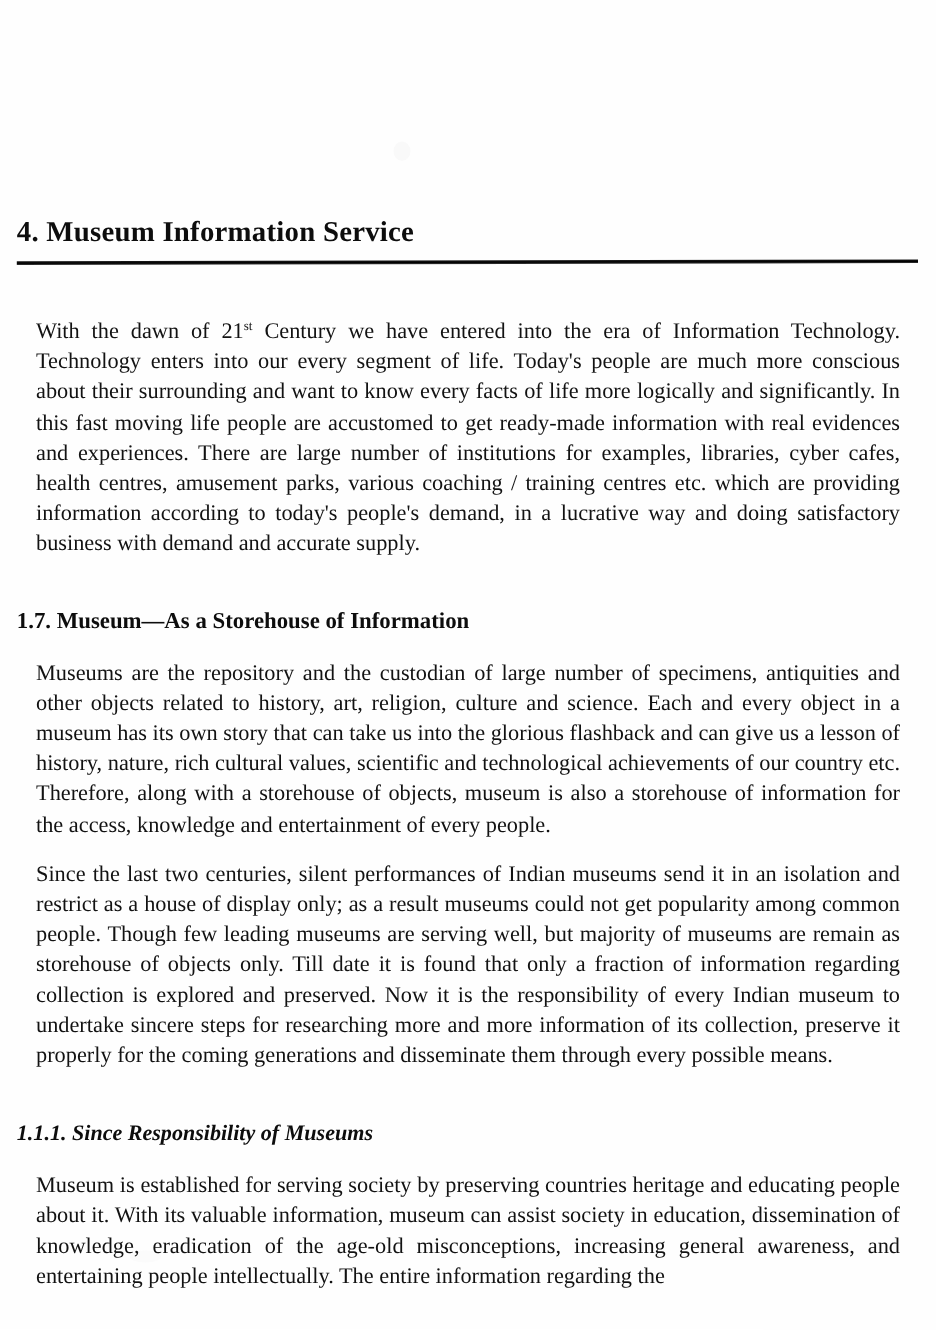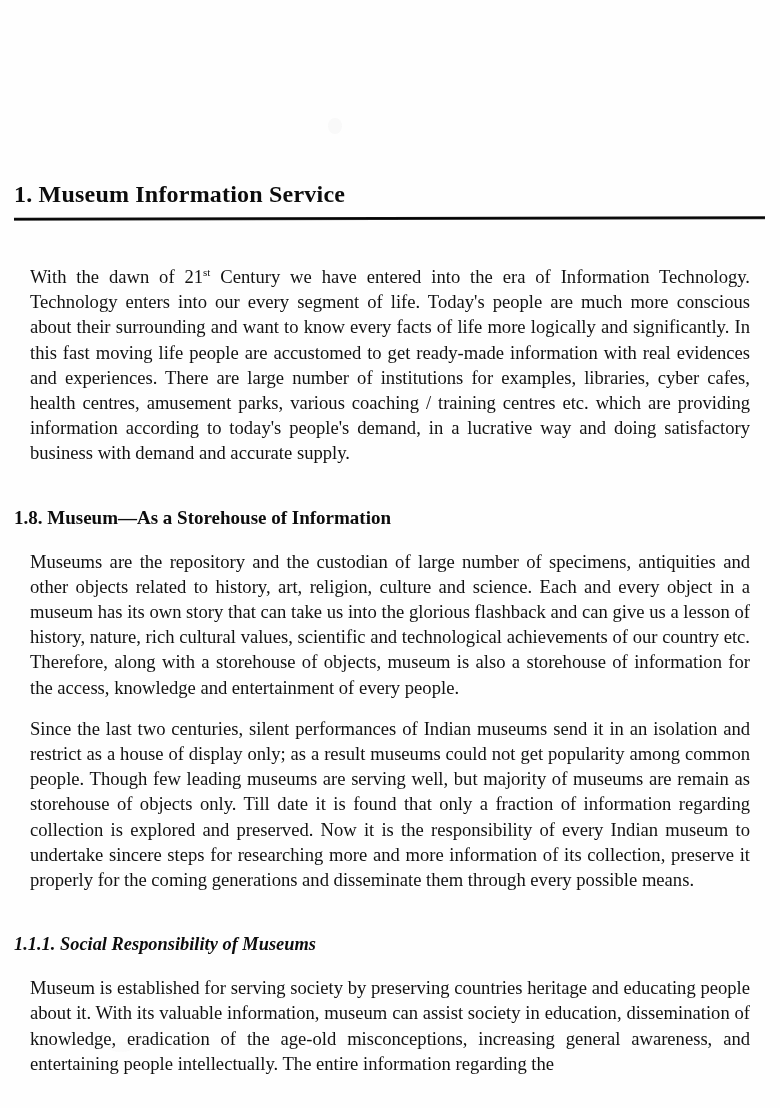--- a/index.html
+++ b/index.html
@@ -107,30 +107,30 @@
 </head>
 <body>
 
 <div class="page">
 
   <div class="scan-blotch blotch-a"></div>
   <div class="scan-blotch blotch-b"></div>
 
   <div class="content">
 
-    <h1 class="chapter-title">1. Museum Information Service</h1>
+    <h1 class="chapter-title">4. Museum Information Service</h1>
 
     <div class="title-rule"></div>
 
     <p class="para gap-intro"><span>With the dawn of 21</span><sup class="ordinal">st</sup><span> Century we have entered into the era of Information Technology. Technology enters into our every segment of life. Today's people are much more conscious about their surrounding and want to know every facts of life more logically and significantly. In this fast moving life people are accustomed to get ready-made information with real evidences and experiences. There are large number of institutions for examples, libraries, cyber cafes, health centres, amusement parks, various coaching / training centres etc. which are providing information according to today's people's demand, in a lucrative way and doing satisfactory business with demand and accurate supply.</span></p>
 
-    <h2 class="h2">1.8. Museum—As a Storehouse of Information</h2>
+    <h2 class="h2">1.7. Museum—As a Storehouse of Information</h2>
 
     <p class="para">Museums are the repository and the custodian of large number of specimens, antiquities and other objects related to history, art, religion, culture and science. Each and every object in a museum has its own story that can take us into the glorious flashback and can give us a lesson of history, nature, rich cultural values, scientific and technological achievements of our country etc. Therefore, along with a storehouse of objects, museum is also a storehouse of information for the access, knowledge and entertainment of every people.</p>
 
     <p class="para">Since the last two centuries, silent performances of Indian museums send it in an isolation and restrict as a house of display only; as a result museums could not get popularity among common people. Though few leading museums are serving well, but majority of museums are remain as storehouse of objects only. Till date it is found that only a fraction of information regarding collection is explored and preserved. Now it is the responsibility of every Indian museum to undertake sincere steps for researching more and more information of its collection, preserve it properly for the coming generations and disseminate them through every possible means.</p>
 
-    <h3 class="h3">1.1.1. Social Responsibility of Museums</h3>
+    <h3 class="h3">1.1.1. Since Responsibility of Museums</h3>
 
     <p class="para">Museum is established for serving society by preserving countries heritage and educating people about it. With its valuable information, museum can assist society in education, dissemination of knowledge, eradication of the age-old misconceptions, increasing general awareness, and entertaining people intellectually. The entire information regarding the</p>
 
   </div>
 </div>
 
 </body></html>

